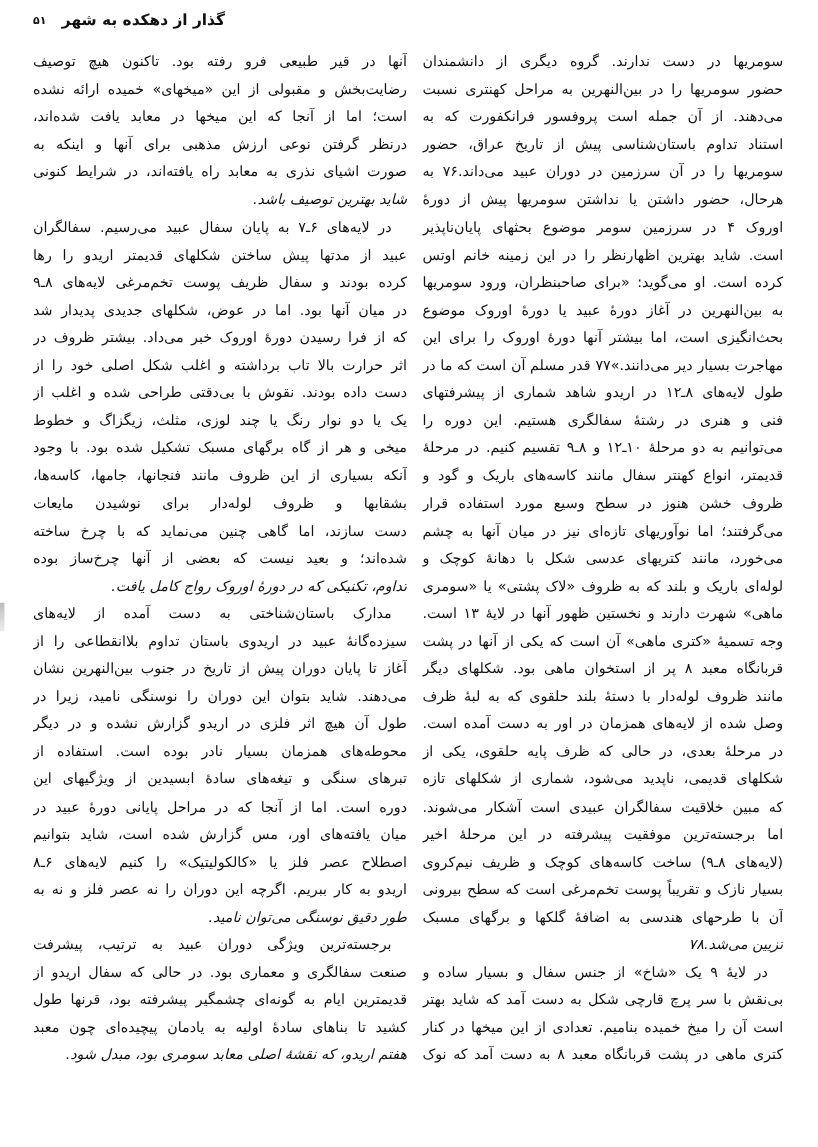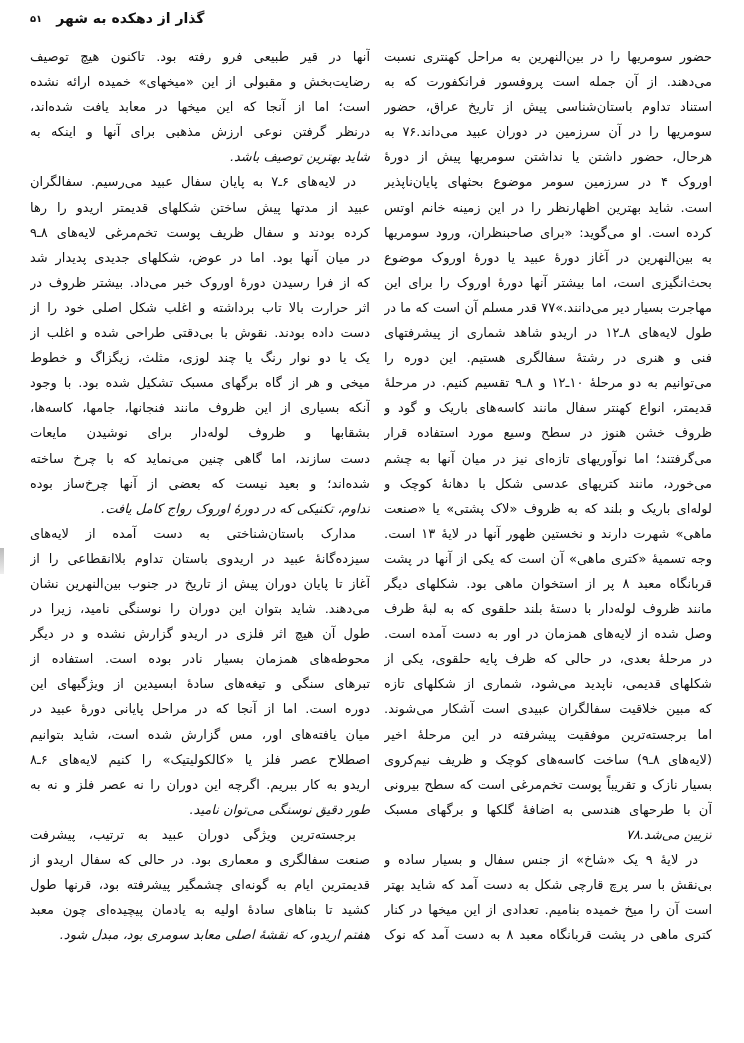--- a/index.html
+++ b/index.html
@@ -19,39 +19,40 @@
 <body>
 
 <div class="header">
   <div class="header-inner">
     <span>گذار از دهکده به شهر</span>
     <span class="page-num">۵۱</span>
   </div>
 </div>
 
 <div class="col col-right" id="col-right">
+    <span class="line">سومریها در دست ندارند. گروه دیگری از دانشمندان</span>
     <span class="line">حضور سومریها را در بین‌النهرین به مراحل کهنتری نسبت</span>
     <span class="line">می‌دهند. از آن جمله است پروفسور فرانکفورت که به</span>
     <span class="line">استناد تداوم باستان‌شناسی پیش از تاریخ عراق، حضور</span>
     <span class="line">سومریها را در آن سرزمین در دوران عبید می‌داند.۷۶ به</span>
     <span class="line">هرحال، حضور داشتن یا نداشتن سومریها پیش از دورهٔ</span>
     <span class="line">اوروک ۴ در سرزمین سومر موضوع بحثهای پایان‌ناپذیر</span>
     <span class="line">است. شاید بهترین اظهارنظر را در این زمینه خانم اوتس</span>
     <span class="line">کرده است. او می‌گوید: «برای صاحبنظران، ورود سومریها</span>
     <span class="line">به بین‌النهرین در آغاز دورهٔ عبید یا دورهٔ اوروک موضوع</span>
     <span class="line">بحث‌انگیزی است، اما بیشتر آنها دورهٔ اوروک را برای این</span>
     <span class="line">مهاجرت بسیار دیر می‌دانند.»۷۷ قدر مسلم آن است که ما در</span>
     <span class="line">طول لایه‌های ۸ـ۱۲ در اریدو شاهد شماری از پیشرفتهای</span>
     <span class="line">فنی و هنری در رشتهٔ سفالگری هستیم. این دوره را</span>
     <span class="line">می‌توانیم به دو مرحلهٔ ۱۰ـ۱۲ و ۸ـ۹ تقسیم کنیم. در مرحلهٔ</span>
     <span class="line">قدیمتر، انواع کهنتر سفال مانند کاسه‌های باریک و گود و</span>
     <span class="line">ظروف خشن هنوز در سطح وسیع مورد استفاده قرار</span>
     <span class="line">می‌گرفتند؛ اما نوآوریهای تازه‌ای نیز در میان آنها به چشم</span>
     <span class="line">می‌خورد، مانند کتریهای عدسی شکل با دهانهٔ کوچک و</span>
-    <span class="line">لوله‌ای باریک و بلند که به ظروف «لاک پشتی» یا «صنعت</span>
+    <span class="line">لوله‌ای باریک و بلند که به ظروف «لاک پشتی» یا «سومری</span>
     <span class="line">ماهی» شهرت دارند و نخستین ظهور آنها در لایهٔ ۱۳ است.</span>
     <span class="line">وجه تسمیهٔ «کتری ماهی» آن است که یکی از آنها در پشت</span>
     <span class="line">قربانگاه معبد ۸ پر از استخوان ماهی بود. شکلهای دیگر</span>
     <span class="line">مانند ظروف لوله‌دار با دستهٔ بلند حلقوی که به لبهٔ ظرف</span>
     <span class="line">وصل شده از لایه‌های همزمان در اور به دست آمده است.</span>
     <span class="line">در مرحلهٔ بعدی، در حالی که ظرف پایه حلقوی، یکی از</span>
     <span class="line">شکلهای قدیمی، ناپدید می‌شود، شماری از شکلهای تازه</span>
     <span class="line">که مبین خلاقیت سفالگران عبیدی است آشکار می‌شوند.</span>
     <span class="line">اما برجسته‌ترین موفقیت پیشرفته در این مرحلهٔ اخیر</span>
     <span class="line">(لایه‌های ۸ـ۹) ساخت کاسه‌های کوچک و ظریف نیم‌کروی</span>
@@ -61,20 +62,21 @@
     <span class="line indent">در لایهٔ ۹ یک «شاخ» از جنس سفال و بسیار ساده و</span>
     <span class="line">بی‌نقش با سر پرچ قارچی شکل به دست آمد که شاید بهتر</span>
     <span class="line">است آن را میخ خمیده بنامیم. تعدادی از این میخها در کنار</span>
     <span class="line">کتری ماهی در پشت قربانگاه معبد ۸ به دست آمد که نوک</span>
   </div>
 <div class="col col-left" id="col-left">
     <span class="line">آنها در قیر طبیعی فرو رفته بود. تاکنون هیچ توصیف</span>
     <span class="line">رضایت‌بخش و مقبولی از این «میخهای» خمیده ارائه نشده</span>
     <span class="line">است؛ اما از آنجا که این میخها در معابد یافت شده‌اند،</span>
     <span class="line">درنظر گرفتن نوعی ارزش مذهبی برای آنها و اینکه به</span>
+    <span class="line">صورت اشیای نذری به معابد راه یافته‌اند، در شرایط کنونی</span>
     <span class="line last">شاید بهترین توصیف باشد.</span>
     <span class="line indent">در لایه‌های ۶ـ۷ به پایان سفال عبید می‌رسیم. سفالگران</span>
     <span class="line">عبید از مدتها پیش ساختن شکلهای قدیمتر اریدو را رها</span>
     <span class="line">کرده بودند و سفال ظریف پوست تخم‌مرغی لایه‌های ۸ـ۹</span>
     <span class="line">در میان آنها بود. اما در عوض، شکلهای جدیدی پدیدار شد</span>
     <span class="line">که از فرا رسیدن دورهٔ اوروک خبر می‌داد. بیشتر ظروف در</span>
     <span class="line">اثر حرارت بالا تاب برداشته و اغلب شکل اصلی خود را از</span>
     <span class="line">دست داده بودند. نقوش با بی‌دقتی طراحی شده و اغلب از</span>
     <span class="line">یک یا دو نوار رنگ یا چند لوزی، مثلث، زیگزاگ و خطوط</span>
     <span class="line">میخی و هر از گاه برگهای مسبک تشکیل شده بود. با وجود</span>

